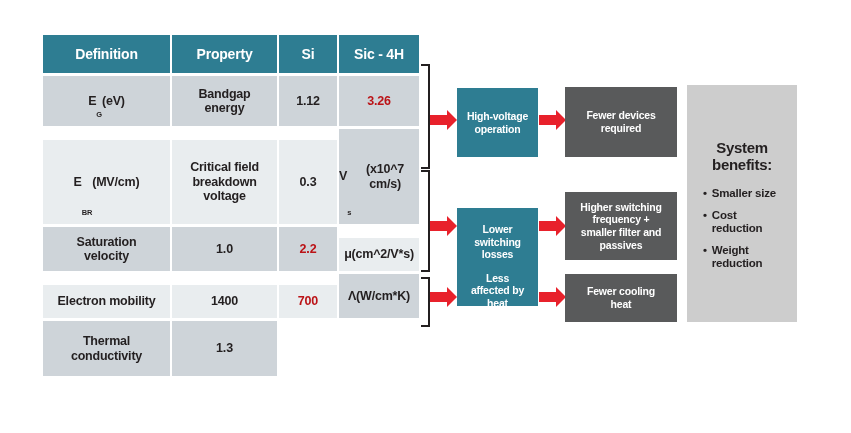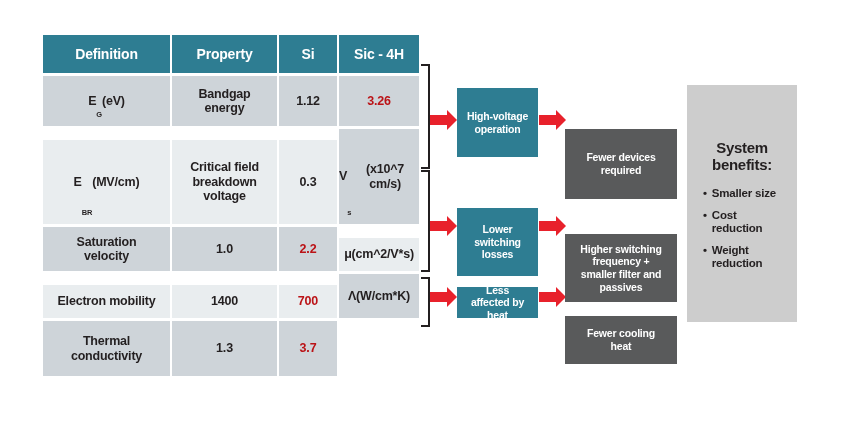--- a/index.html
+++ b/index.html
@@ -42,22 +42,22 @@
     border-left:10px solid #e8212b;border-top:10px solid transparent;border-bottom:10px solid transparent;}
   .a1{left:430px;top:110px;} .a2{left:430px;top:216px;} .a3{left:430px;top:287px;}
   .a4{left:539px;top:110px;} .a5{left:539px;top:216px;} .a6{left:539px;top:287px;}
   
   .fbox{
     position:absolute;display:flex;align-items:center;justify-content:center;
     color:#ffffff;font-weight:bold;font-size:10.5px;line-height:1.2;text-align:center;
     white-space:pre-line;letter-spacing:-0.2px;
   }
   .teal{background:#2e7d92;left:457px;width:81px;}
-  .gray{background:#595a5b;left:565px;width:112px;margin-top:42px;}
-  .t1{top:88px;height:69px;} .t2{top:208px;height:68px;} .t3{top:275px;height:31px;margin-top:12px;}
+  .gray{background:#595a5b;left:565px;width:112px;}
+  .t1{top:88px;height:69px;} .t2{top:208px;height:68px;} .t3{top:275px;height:31px;}
   .g1{top:87px;height:70px;} .g2{top:192px;height:68px;} .g3{top:274px;height:48px;}
   
   .panel{
     position:absolute;left:687px;top:85px;width:110px;height:237px;background:#cdcdcd;
     box-sizing:border-box;padding:54px 8px 0 8px;
   }
   .panel-title{
     font-weight:bold;font-size:15px;line-height:1.15;text-align:center;white-space:pre-line;
     letter-spacing:-0.3px;margin-bottom:13px;
   }
@@ -113,21 +113,20 @@
     <div class="cell row-light">1400</div>
     <div class="cell sic row-light">700</div>
 
     <div class="cell row-dark prop-line">
       <span>Λ</span>
         <span class="sub"></span>
         <span> (W/cm*K)</span>
     </div>
     <div class="cell def row-dark">Thermal conductivity</div>
     <div class="cell row-dark">1.3</div>
-    <div class="cell sic row-dark">3.7</div>
   </section>
 
   <div class="bracket b1"></div>
   <div class="bracket b2"></div>
   <div class="bracket b3"></div>
 
   <div class="arrow a1">
       <div class="shaft"></div>
       <div class="head"></div>
     </div>

